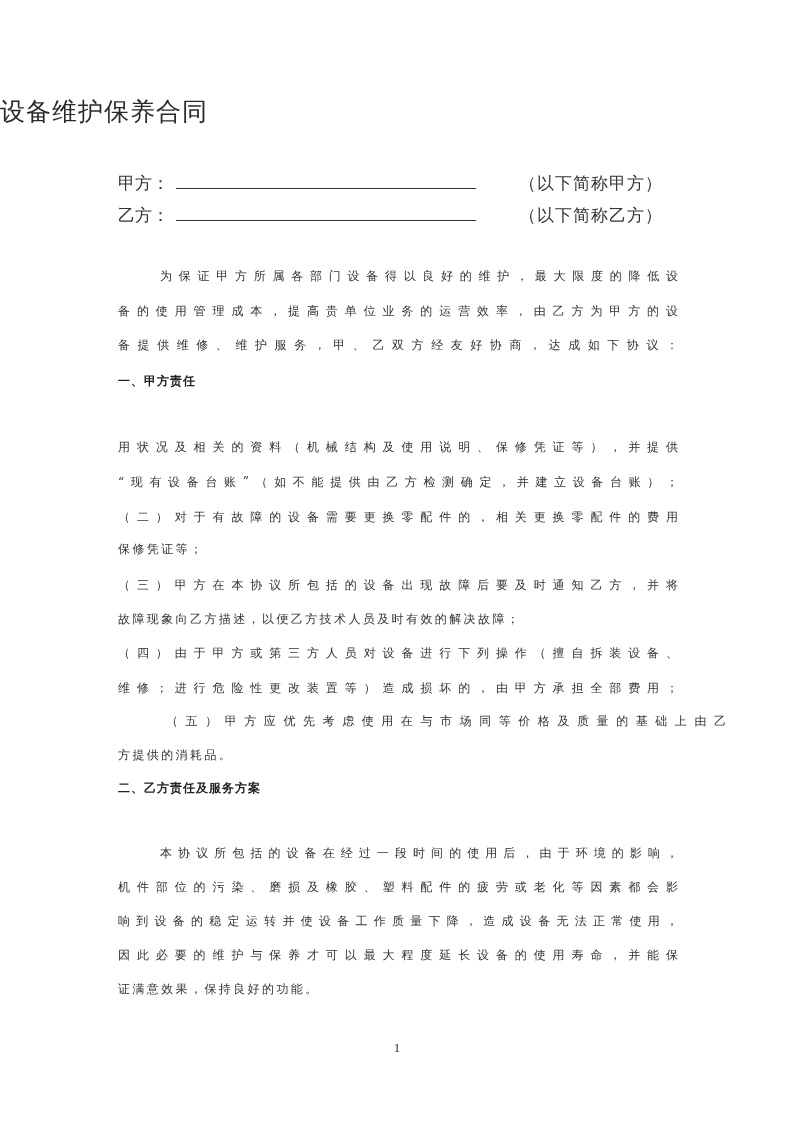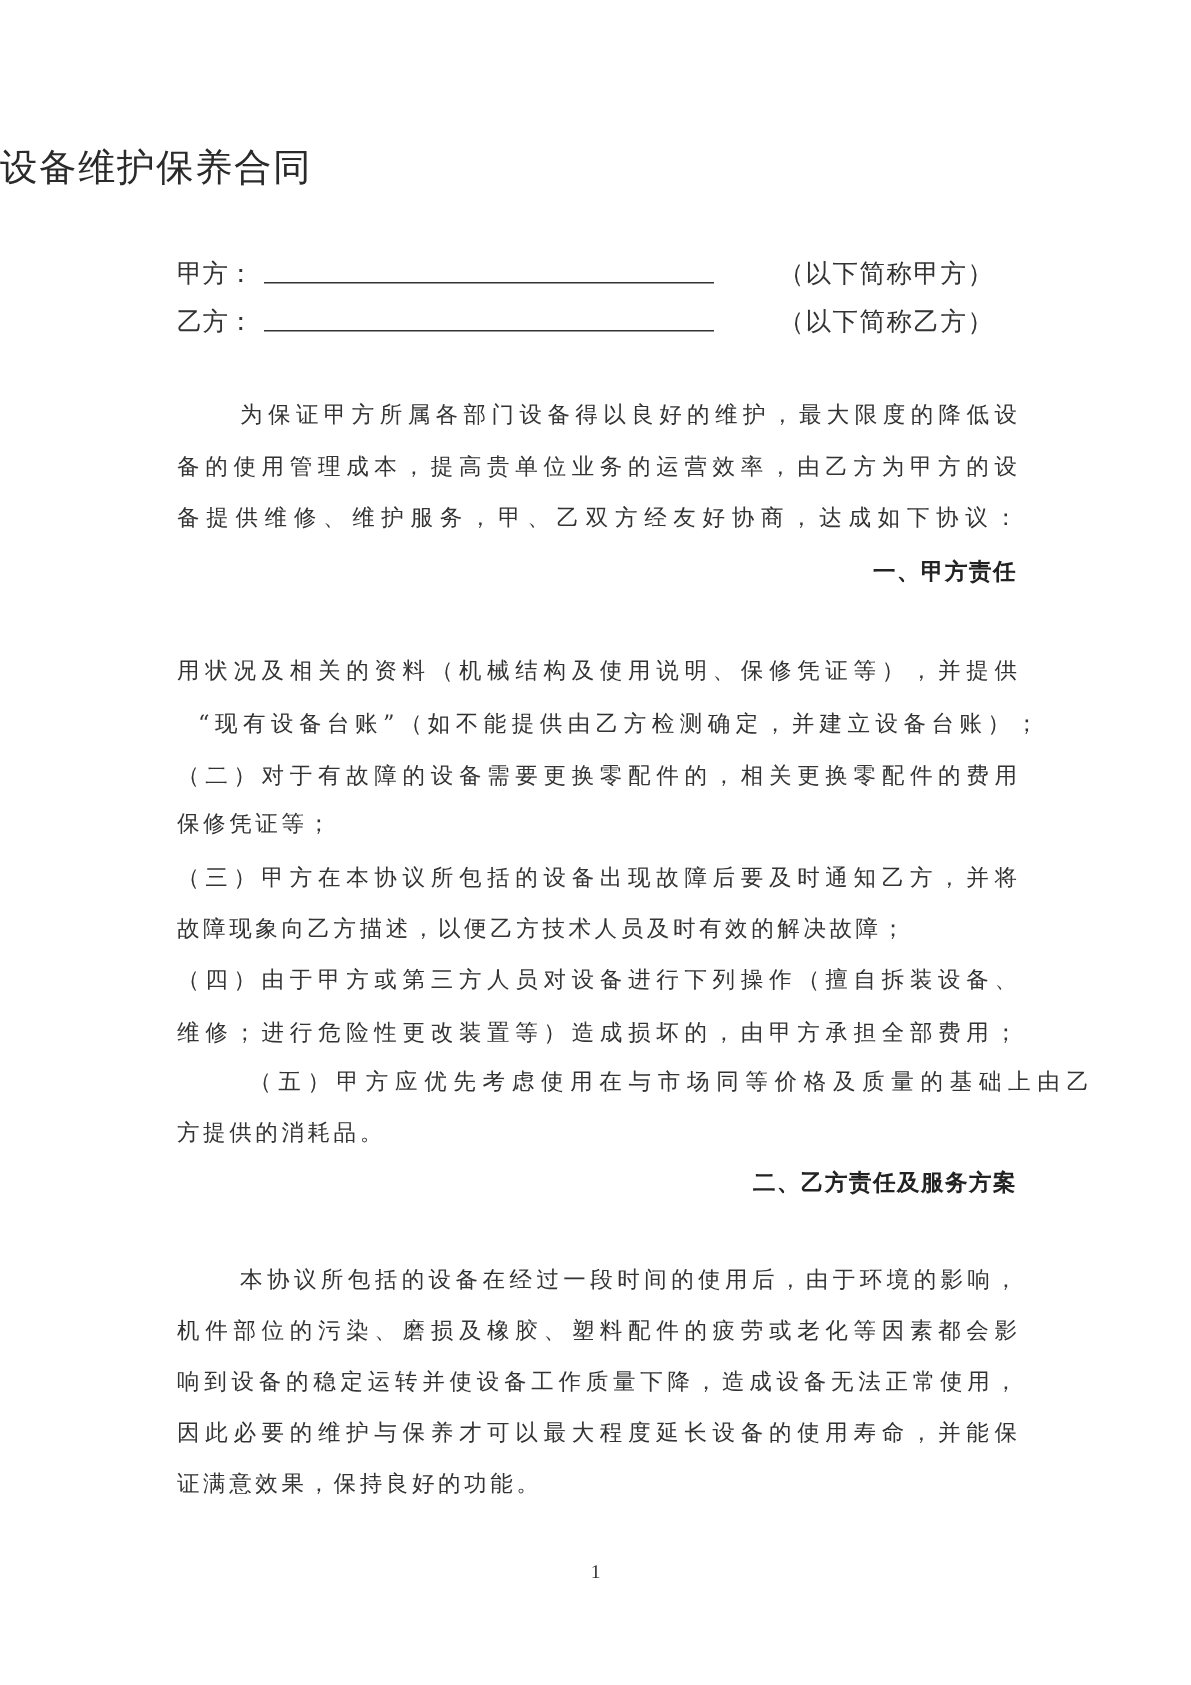--- a/index.html
+++ b/index.html
@@ -7,25 +7,25 @@
          font-family: "DejaVu Serif", "Liberation Serif", serif; color: #2b2b2b; }
   .page { position: absolute; left: 0; top: 0; width: 794px; height: 1123px; background: #fff; }
   .title { position: absolute; top: 92px; left: 0; width: 794px; 
            font-family: "DejaVu Sans", "Liberation Sans", sans-serif; font-weight: normal;
            font-size: 25px; letter-spacing: 1px; color: #2a2a2a; line-height: 40px; }
   .party { position: absolute; left: 118px; height: 30px; line-height: 30px; font-size: 17px; color: #333; }
   .party .lbl { position: absolute; left: 0; top: 0; white-space: nowrap; }
   .party .blank { position: absolute; left: 58px; top: 20px; width: 300px; height: 0;
                   border-bottom: 1.3px solid #333; }
   .party .note { position: absolute; left: 365px; top: 0; white-space: nowrap; letter-spacing: 1px; margin-left: 36px; }
-  .ln { position: absolute; left: 118px; width: 560px; font-size: 15px; line-height: 22px;
+  .ln { position: absolute; left: 118px; width: 560px; font-size: 12px; line-height: 22px;
         white-space: nowrap; color: #333; }
   .ln.j { text-align: justify; text-align-last: justify; white-space: normal; height: 22px; overflow: hidden; }
   .ln.ind { left: 160px; width: 518px; }
-  .ln.h { font-weight: bold; font-family: "DejaVu Serif", "Liberation Serif", serif; color: #222; letter-spacing: 1px; text-align: right; }
+  .ln.h { font-weight: bold; font-family: "DejaVu Serif", "Liberation Serif", serif; color: #222; letter-spacing: 1px; }
   .ln.sp { letter-spacing: 2.4px; }
   .pagenum { position: absolute; top: 1040px; left: 0; width: 794px; text-align: center;
              font-size: 13px; font-family: "Liberation Serif", serif; color: #333; }
 </style>
 </head>
 <body>
 
 <div class="page">
 
   <div class="title">设备维护保养合同</div>
@@ -41,21 +41,21 @@
     <span class="note">（以下简称乙方）</span>
   </div>
 
   <div class="ln j ind" style="top:265px;">为保证甲方所属各部门设备得以良好的维护，最大限度的降低设</div>
   <div class="ln j" style="top:334px;">备提供维修、维护服务，甲、乙双方经友好协商，达成如下协议：</div>
   <div class="ln j" style="top:300px;">备的使用管理成本，提高贵单位业务的运营效率，由乙方为甲方的设</div>
 
   <div class="ln h" style="top:370px;">一、甲方责任</div>
 
   <div class="ln j" style="top:436px;">用状况及相关的资料（机械结构及使用说明、保修凭证等），并提供</div>
-  <div class="ln j" style="top:471px;margin-left:14px;">“现有设备台账”（如不能提供由乙方检测确定，并建立设备台账）；</div>
+  <div class="ln j" style="top:471px;">“现有设备台账”（如不能提供由乙方检测确定，并建立设备台账）；</div>
 
   <div class="ln j" style="top:506px;">（二）对于有故障的设备需要更换零配件的，相关更换零配件的费用</div>
   <div class="ln sp" style="top:538px;">保修凭证等；</div>
 
   <div class="ln j" style="top:574px;">（三）甲方在本协议所包括的设备出现故障后要及时通知乙方，并将</div>
   <div class="ln sp" style="top:608px;">故障现象向乙方描述，以便乙方技术人员及时有效的解决故障；</div>
 
   <div class="ln j" style="top:642px;">（四）由于甲方或第三方人员对设备进行下列操作（擅自拆装设备、</div>
   <div class="ln j" style="top:677px;">维修；进行危险性更改装置等）造成损坏的，由甲方承担全部费用；</div>
 

